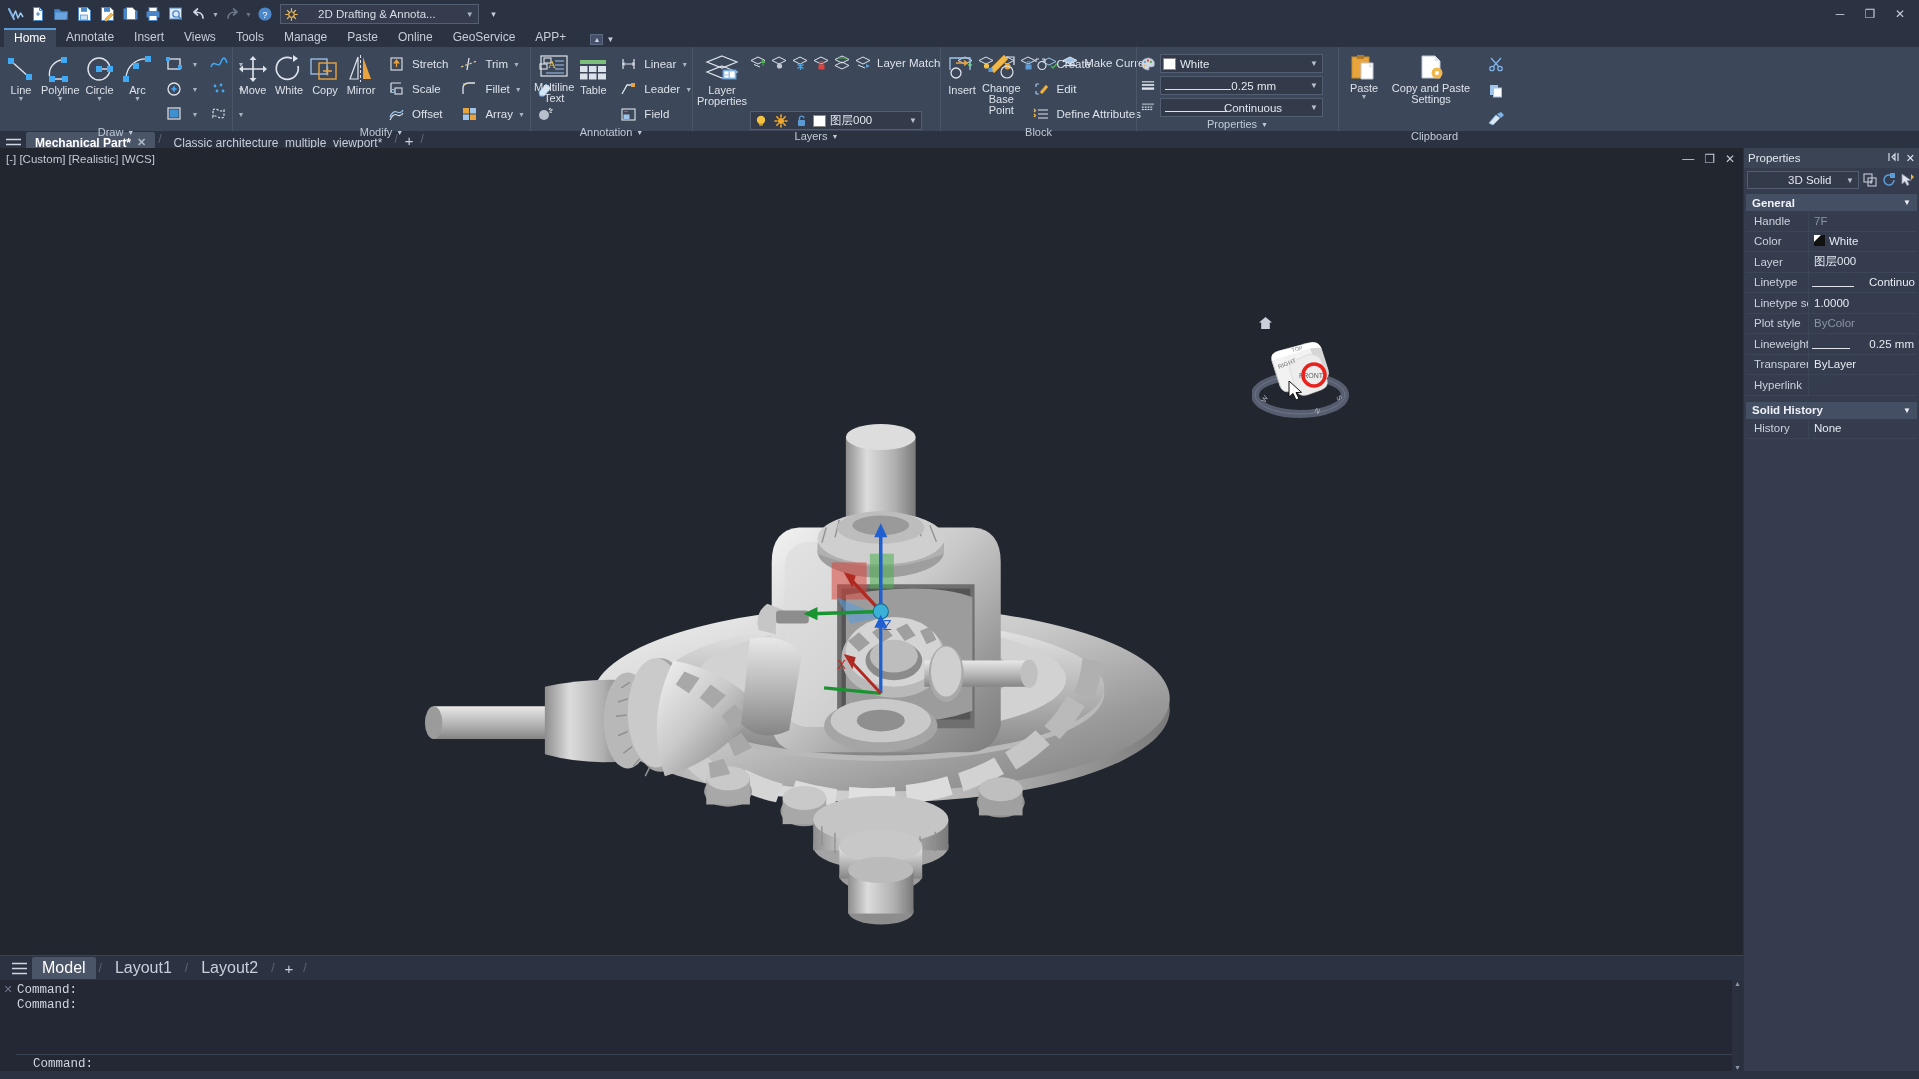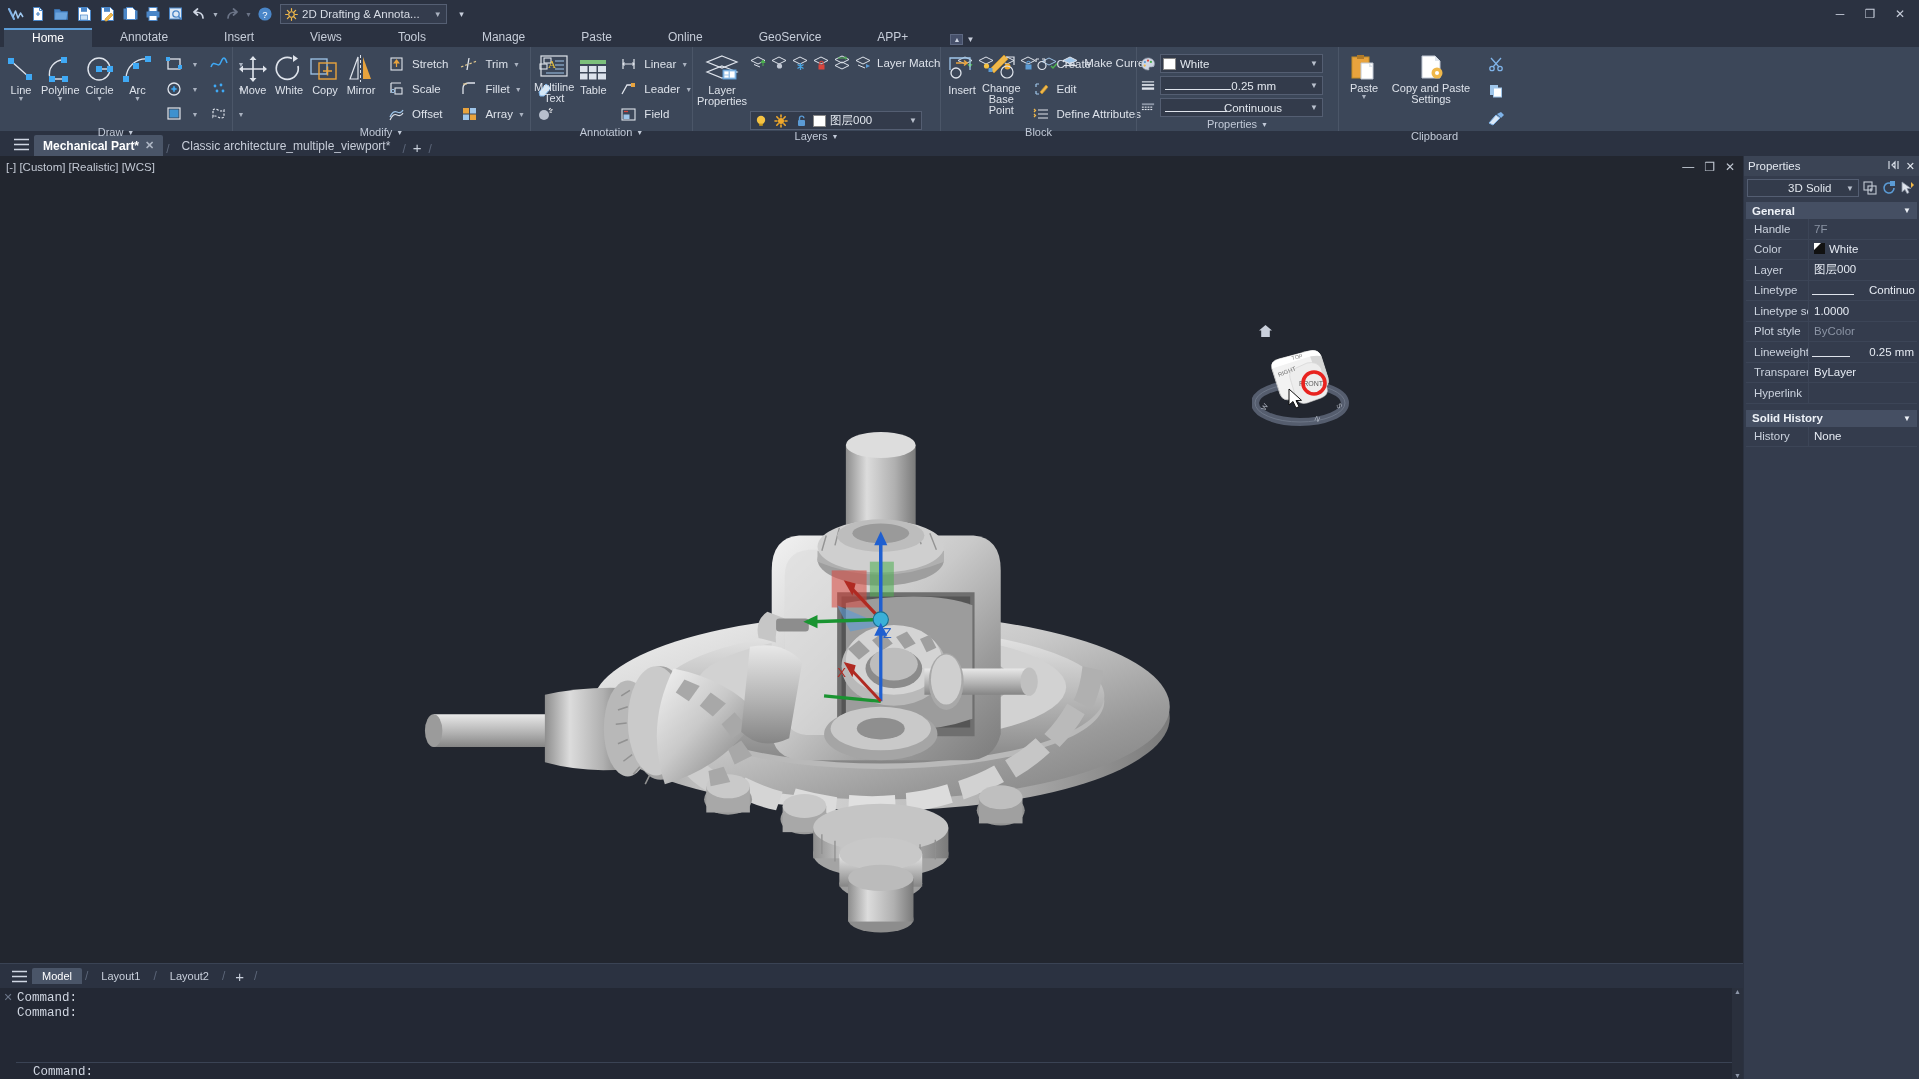--- a/index.html
+++ b/index.html
@@ -6,32 +6,32 @@
   html,body { width:1919px; height:1079px; overflow:hidden; background:#2b3241;
     font-family:"Liberation Sans", sans-serif; color:#d8dde6; }
 
   
   .titlebar { height:28px; background:#2b3241; display:flex; align-items:center; padding:0 4px;
     position:relative; }
   .qat { display:flex; align-items:center; gap:1px; }
   .qicon { width:22px; height:22px; display:flex; align-items:center; justify-content:center;
     border-radius:2px; }
   .wsbox { display:flex; align-items:center; border:1px solid #555f73; background:#343c4d;
-    height:20px; padding:0 4px; margin-left:4px; font-size:11.5px; gap:4px; }
+    height:20px; padding:0 4px; margin-left:4px; font-size:11.5px; gap:20px; }
   .wsbox .caret { font-size:8px; color:#aab2c0; margin-left:10px;}
   .apptitle { position:absolute; left:0; right:0; text-align:center; font-size:12.5px;
     color:#e7ebf2; pointer-events:none; }
   .winbtns { margin-left:auto; display:flex; gap:0px; z-index:3;}
   .winbtn { width:30px; height:22px; display:flex; align-items:center; justify-content:center;
     font-size:12px; color:#c8cedb; }
 
   
   .menubar { height:19px; background:#2b3241; display:flex; align-items:flex-end; padding-left:4px;
     font-size:12px; }
-  .mtab { padding:1px 28px 2px; color:#c6cdd9; height:19px; line-height:17px;}
+  .mtab { padding:1px 10px 2px; color:#c6cdd9; height:19px; line-height:17px;}
   .mtab.active { background:#3c4759; color:#ffffff; border-top:2px solid #5b9bd5;
     line-height:15px;}
   .mtab-arrows { display:flex; align-items:center; gap:3px; margin-left:14px; padding-bottom:2px;}
   .sq-up { width:13px;height:11px; background:#46506a; border:1px solid #5d6881; display:flex;
     align-items:center;justify-content:center;font-size:7px;color:#cfd6e3;}
 
   
   .ribbon { height:85px; background:#3c4759; display:flex; align-items:stretch;
     border-bottom:1px solid #2b3241; position:relative; }
   .panel { display:flex; flex-direction:column; position:relative; padding:2px 3px 0; }
@@ -60,21 +60,21 @@
     border-radius:2px;}
   .lyrtxt { font-size:11.5px; padding-left:3px; color:#dde2ea;white-space:nowrap;}
 
   .combo { display:flex; align-items:center; height:19px; background:#333b4b;
     border:1px solid #545e72; font-size:11.5px; color:#e2e7ee; padding:0 2px; gap:4px;}
   .combo .cv { flex:1; overflow:hidden; white-space:nowrap; }
   .combo .cdd { font-size:8px; color:#b9c0cd; padding:0 2px;}
   .swatch { width:13px;height:12px;background:#fff;border:1px solid #888;}
 
   
-  .docstrip { height:24px; background:#2b3241; display:flex; align-items:flex-end; padding-left:8px; }
+  .docstrip { height:16px; background:#2b3241; display:flex; align-items:flex-start; padding-left:0; }
   .hamb { width:26px;height:24px;display:flex;align-items:center;justify-content:center;}
   .dtab { height:21px; display:flex;align-items:center;gap:6px; padding:0 9px; font-size:12px;
     color:#c7cdd9;}
   .dtab.active { background:#4a5568; color:#fff; font-weight:bold; border-radius:2px 2px 0 0;}
   .dtab .x { font-size:11px; color:#aeb6c4;}
   .dslash { color:#5c6679; font-size:12px; padding:0 3px;}
   .dplus { font-size:15px; color:#c9d0dc; padding:0 4px;}
 
   
   .main { display:flex; height:calc(1079px - 28px - 19px - 85px - 24px); }
@@ -87,21 +87,21 @@
 
   
   .navhome { position:absolute; left:1258px; top:168px; z-index:6;}
   .cubewrap { position:absolute; left:1252px; top:185px; width:100px; height:90px; z-index:6;}
 
   
   .cmdarea { position:absolute; left:0; right:0; bottom:0; height:116px; background:#262c38;
     border-top:1px solid #3a4354; display:flex; flex-direction:column;}
   .layoutbar { height:24px; display:flex; align-items:center; gap:0; padding-left:6px;
     background:#2b3241;}
-  .lybtn { font-size:11px; padding:2px 10px; color:#c8cfdb;}
+  .lybtn { font-size:16px; padding:2px 10px; color:#c8cfdb;}
   .lybtn.active { background:#4a5568; color:#fff; border-radius:2px 2px 0 0;}
   .cmdbox { flex:1; display:flex; background:#232834; position:relative;}
   .cmdclose { width:16px; text-align:center; font-size:11px; color:#6d778a; padding-top:3px;}
   .cmdtext { flex:1; font-family:"Liberation Mono", monospace; font-size:12.5px; color:#cfd5e0;
     padding:3px 0 0 1px; line-height:15px;}
   .cmdin { border-top:1px solid #3a4354; font-family:"Liberation Mono", monospace;
     font-size:12.5px; color:#cfd5e0; padding:2px 0 0 17px;}
   .cmdscroll { width:11px; background:#2a303d; display:flex; flex-direction:column;
     justify-content:space-between; align-items:center; font-size:7px; color:#8d96a8;}
 

